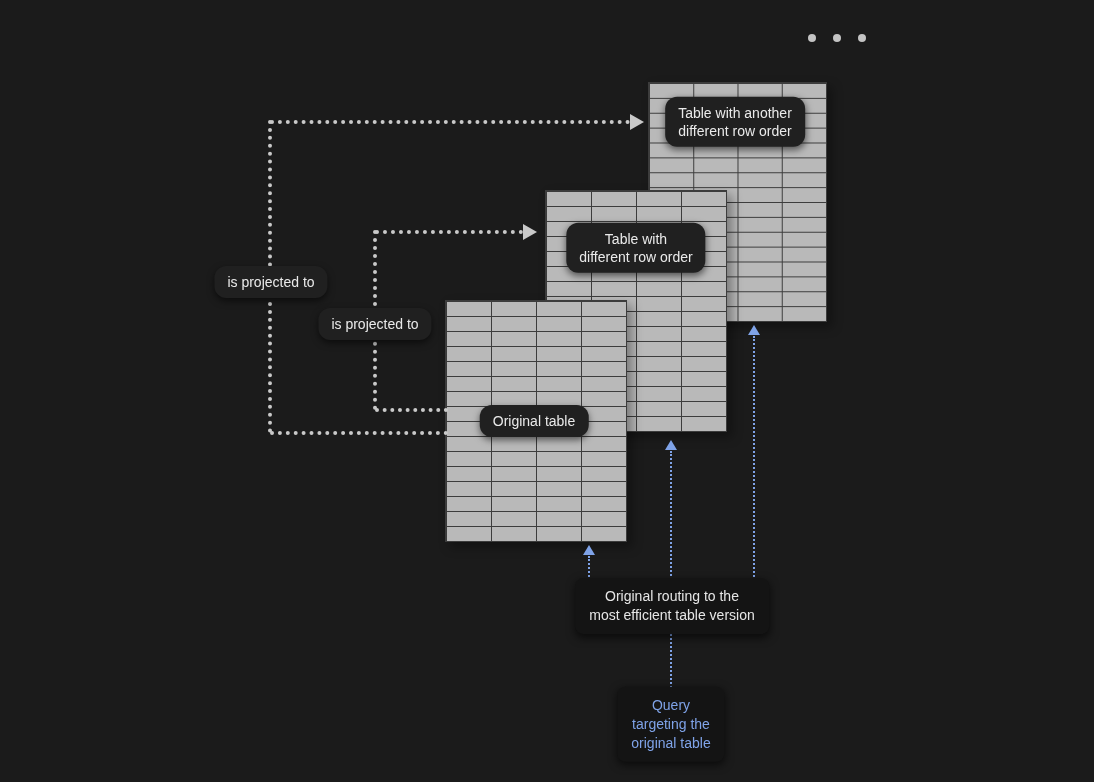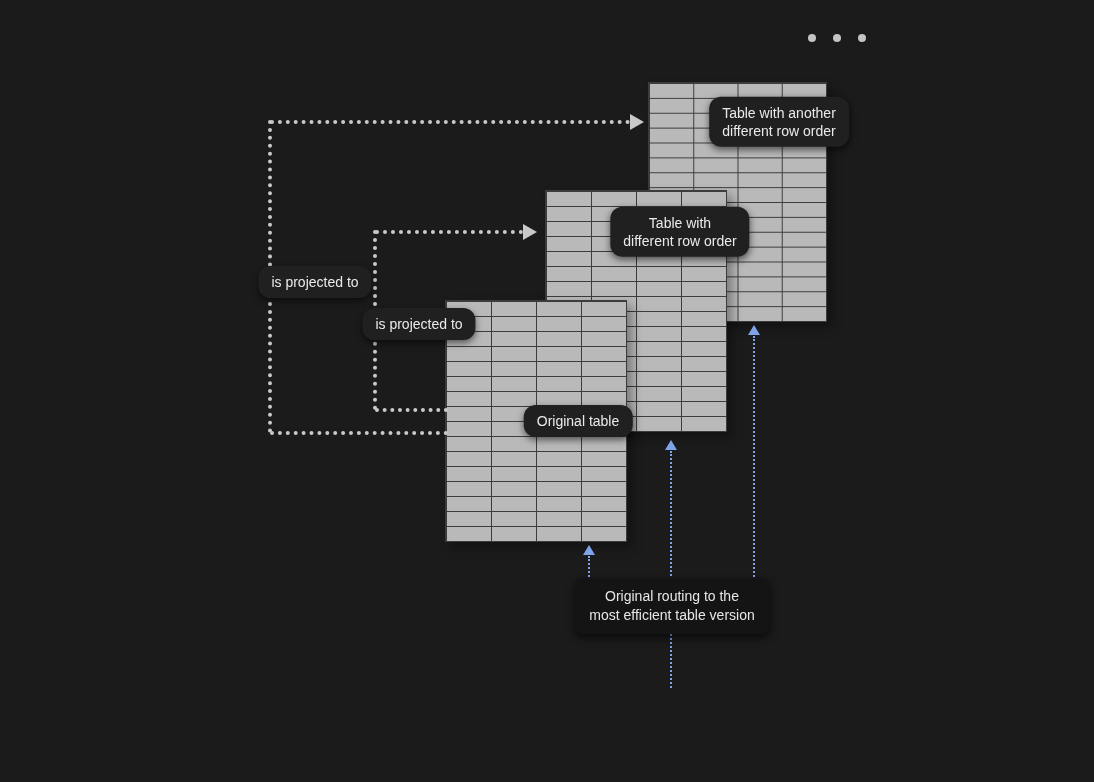--- a/index.html
+++ b/index.html
@@ -40,24 +40,23 @@
     background:#202020;
     color:#eaeaea;
     font-size:14px;
     line-height:1.3;
     padding:7px 13px;
     border-radius:12px;
     white-space:pre-line;
     text-align:center;
     box-shadow:0 3px 7px rgba(0,0,0,.55);
     z-index:10;
-    margin-left:44px;
   }
   #pill-another   { left:735px; top:122px; }
-  #pill-different { left:636px; top:232px; }
+  #pill-different { left:636px; top:248px; }
   #pill-original  { left:534px; top:421px; }
   #pill-proj-outer{ left:271px; top:282px; white-space:nowrap; }
   #pill-proj-inner{ left:375px; top:324px; white-space:nowrap; }
 
   
   .hline { position:absolute; height:0; border-top:4px dotted #c9c9c9; z-index:4; }
   .vline { position:absolute; width:0;  border-left:4px dotted #c9c9c9; z-index:4; }
   .arrow-right {
     position:absolute; width:0; height:0; z-index:4;
     border-top:8px solid transparent; border-bottom:8px solid transparent;
@@ -126,14 +125,17 @@
 different row order</div>
   <div class="pill" id="pill-different">Table with
 different row order</div>
   <div class="pill" id="pill-original">Original table</div>
 
   <div class="pill" id="pill-proj-outer">is projected to</div>
   <div class="pill" id="pill-proj-inner">is projected to</div>
 
   <div class="info-box" id="routing-box">Original routing to the
 most efficient table version</div>
+  <div class="info-box" id="query-box">Query
+targeting the
+original table</div>
 
 </div>
 
 </body></html>

